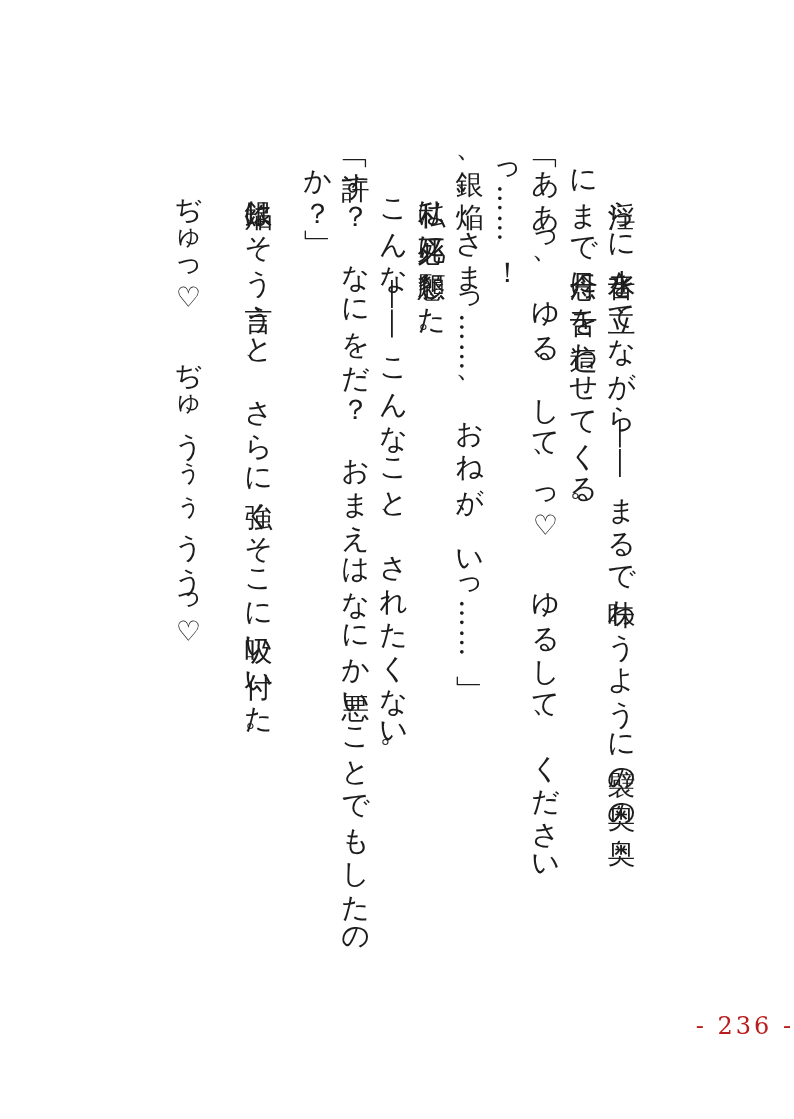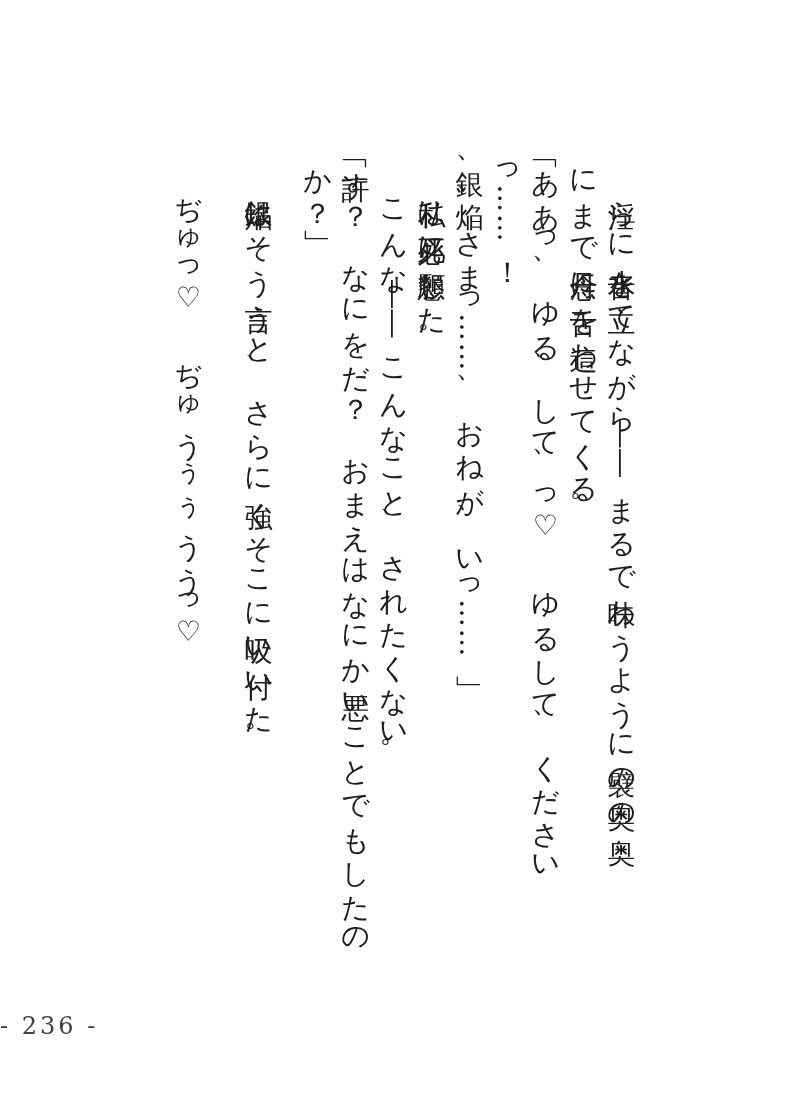--- a/index.html
+++ b/index.html
@@ -38,24 +38,24 @@
   }
   
   .gap-line {
     margin-block-start: 32px;
   }
   .pagenum {
     position: absolute;
     top: 1012px;
     left: 0;
     width: 100%;
-    text-align: left;
+    text-align: right;
     font-size: 24px;
     letter-spacing: 3px;
-    color: #404040;
+    color: #b91c1c;
     font-family: "DejaVu Serif", "Liberation Serif", serif;
   }
 </style>
 </head>
 <body>
 
 <div class="page">
 
   <main class="vtext">
     <p class="para">　淫らに水音を立てながら――まるで味わうように襞の奥の奥

